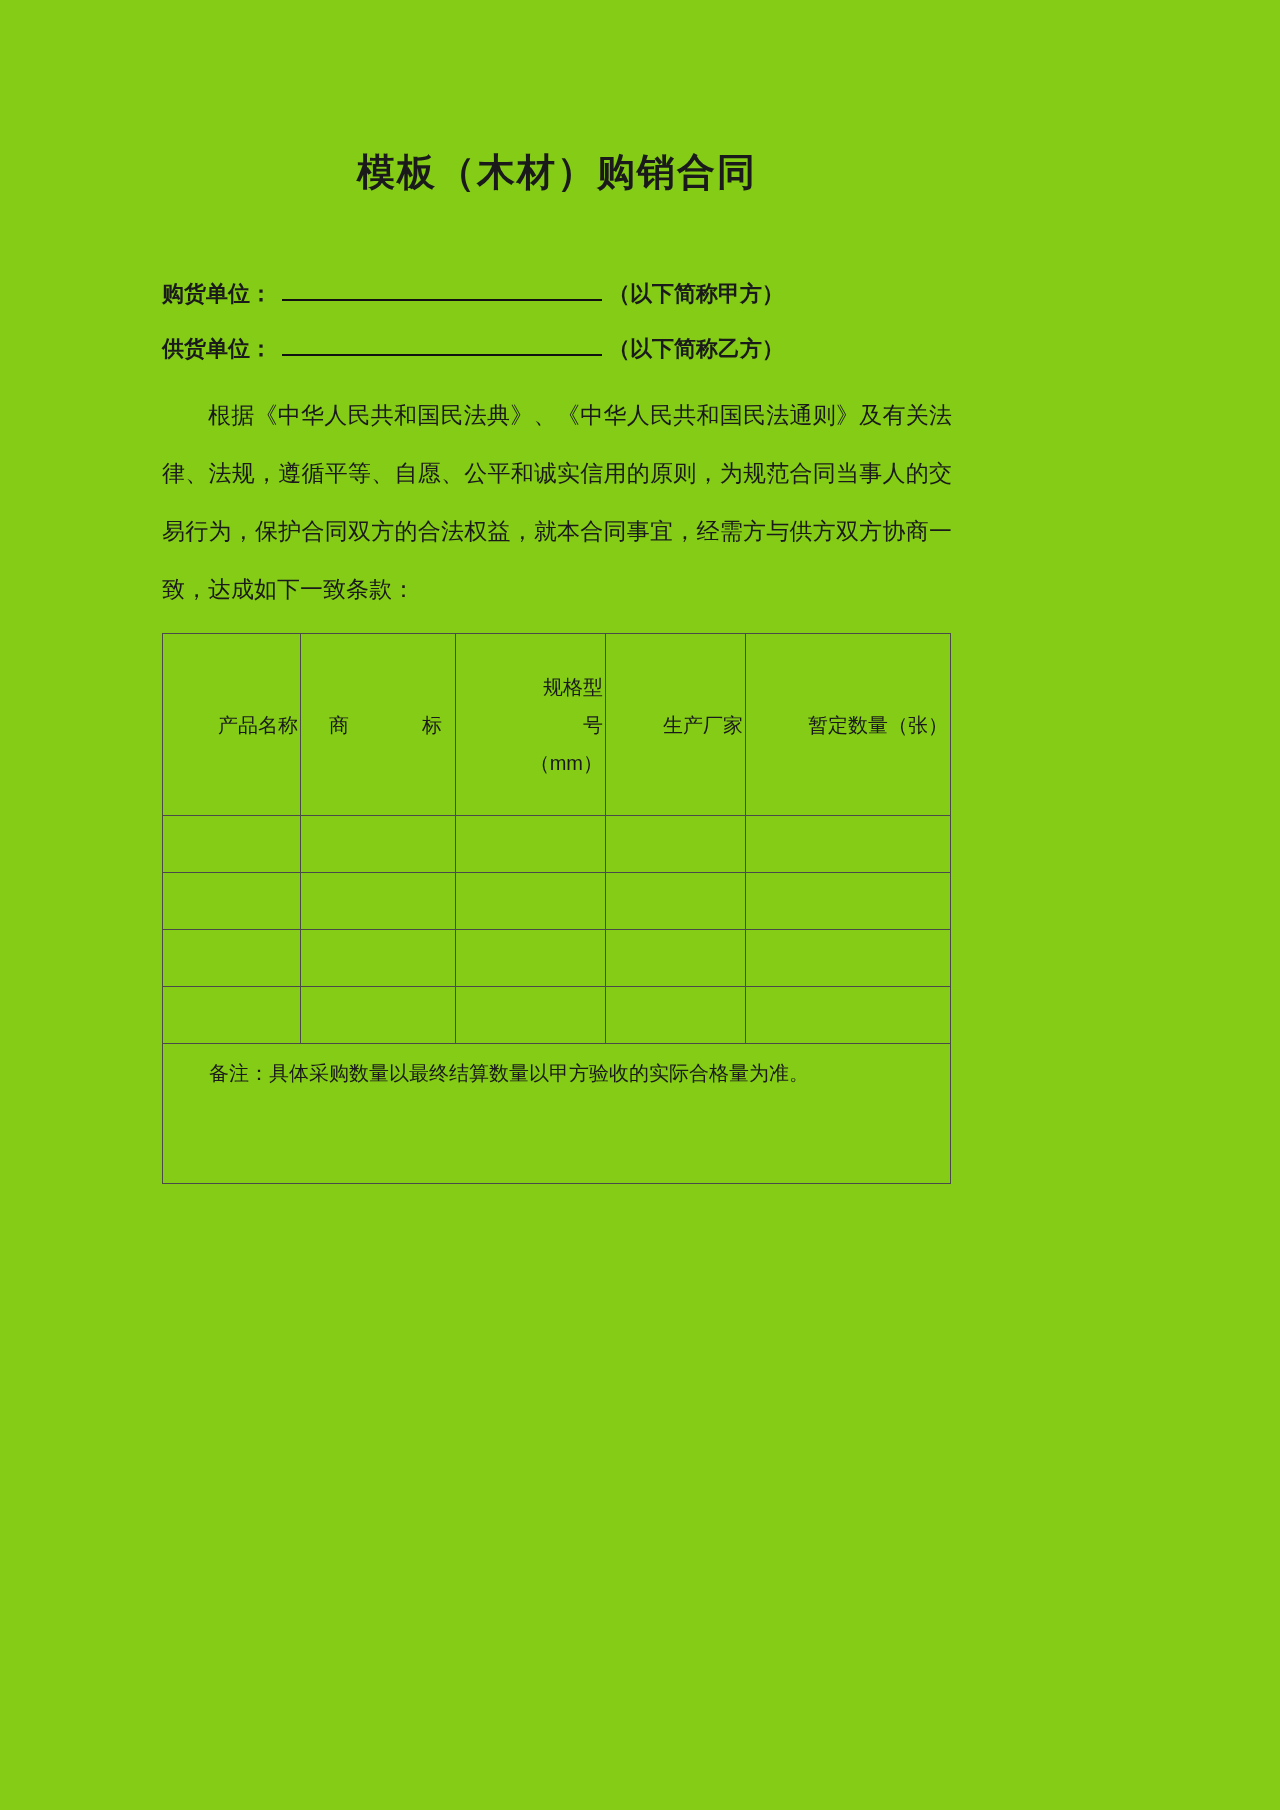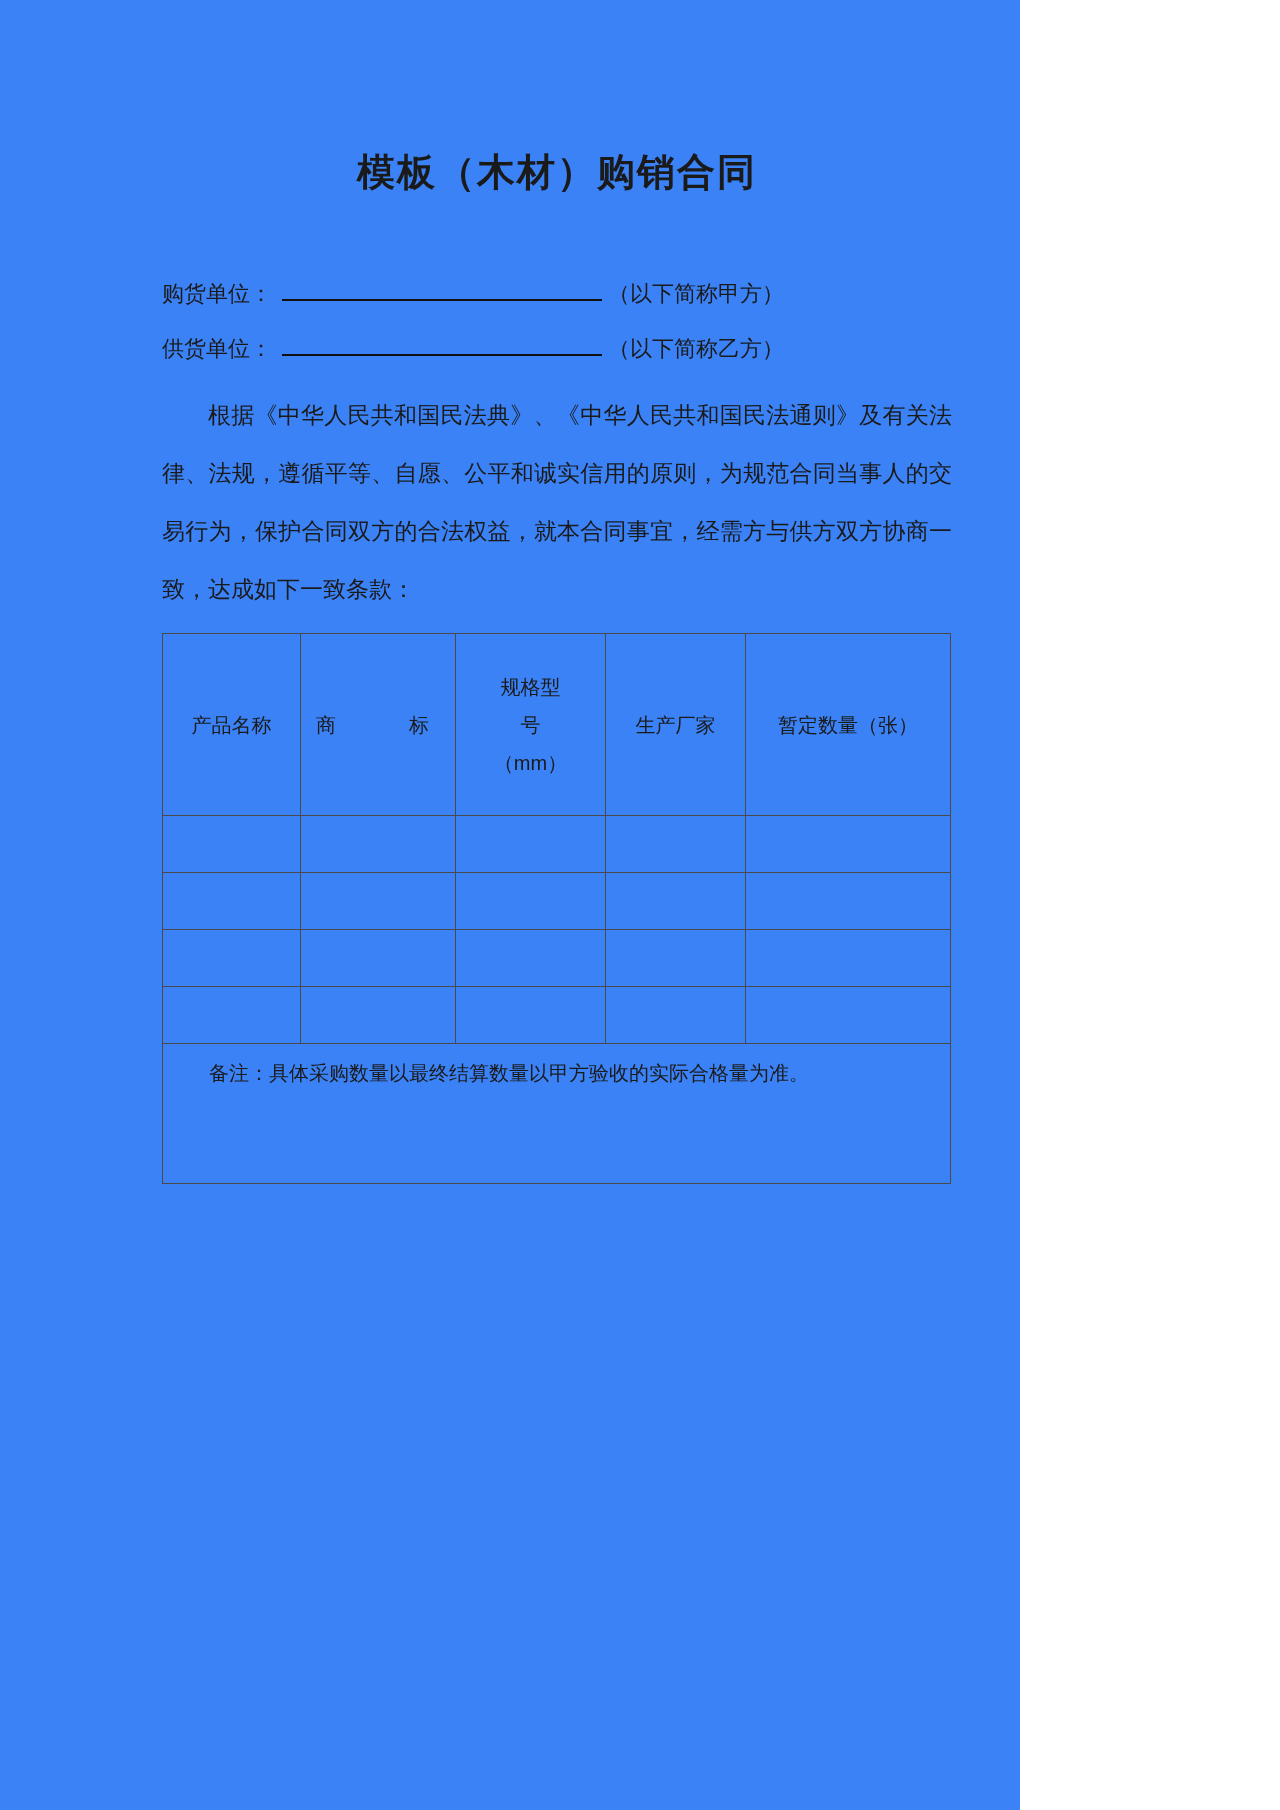--- a/index.html
+++ b/index.html
@@ -10,23 +10,23 @@
   }
   body {
     width: 1280px;
     min-height: 1810px;
     font-family: "Liberation Serif", "DejaVu Serif", serif;
     color: #1a1a1a;
     -webkit-font-smoothing: antialiased;
   }
   .page {
     position: relative;
-    width: 1020px;
+    width: 1280px;
     min-height: 1810px;
-    background: #3b82f6;
+    background: #84cc16;
     padding: 0;
     overflow: hidden;
   }
   .content {
     position: absolute;
     left: 162px;
     top: 0;
     width: 790px;
   }
 
@@ -35,21 +35,21 @@
     text-align: center;
     font-size: 38px;
     font-weight: bold;
     letter-spacing: 2px;
     margin-top: 148px;
     line-height: 1.3;
     font-family: "Liberation Serif", "DejaVu Serif", serif;
   }
 
   
-  .party-block { margin-top: 80px; }
+  .party-block { margin-top: 80px; font-weight: bold; }
   .party-line {
     display: flex;
     align-items: baseline;
     font-size: 22px;
     line-height: 1.5;
     margin-bottom: 22px;
     white-space: nowrap;
   }
   .party-label { flex: 0 0 auto; }
   .party-blank {
@@ -83,21 +83,21 @@
   
   .order-table {
     border-collapse: collapse;
     width: 788px;
     margin-top: 14px;
     table-layout: fixed;
   }
   .order-table td {
     border: 1.5px solid #4a4a4a;
     font-size: 20px;
-    text-align: center;
+    text-align: right;
     vertical-align: middle;
     padding: 4px 2px;
     line-height: 1.9;
   }
   .order-table .hdr-row td { height: 182px; }
   .order-table .data-row td { height: 57px; }
   .col-1 { width: 138px; }
   .col-2 { width: 155px; }
   .col-3 { width: 150px; }
   .col-4 { width: 140px; }

